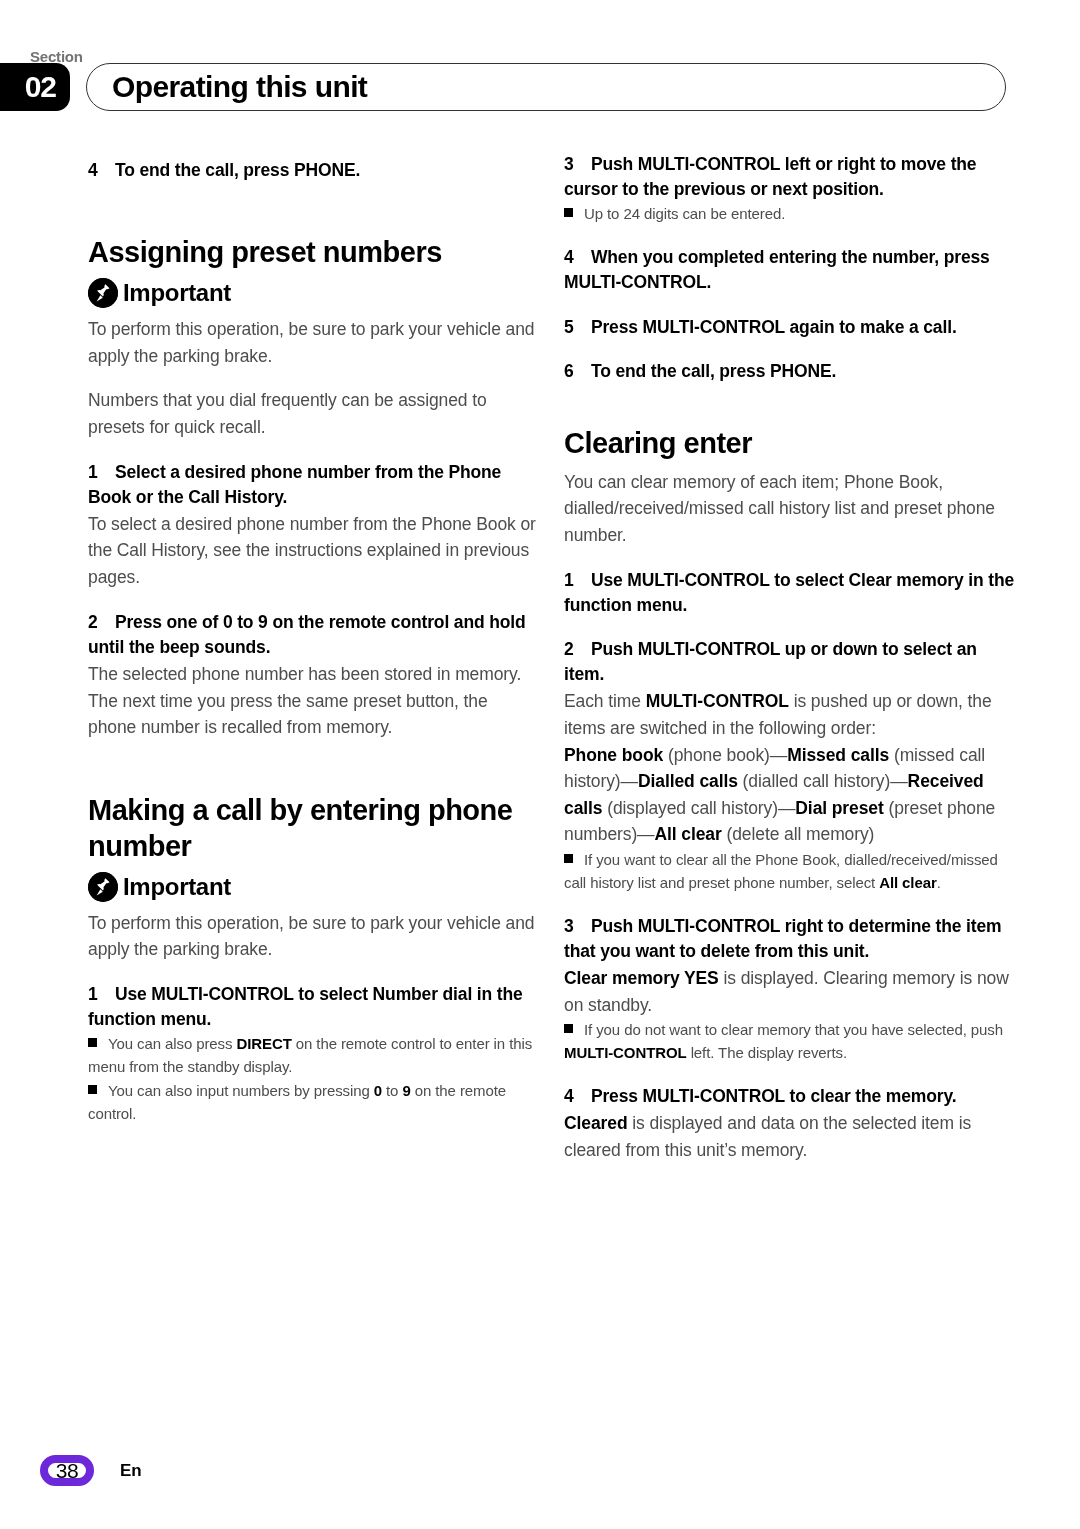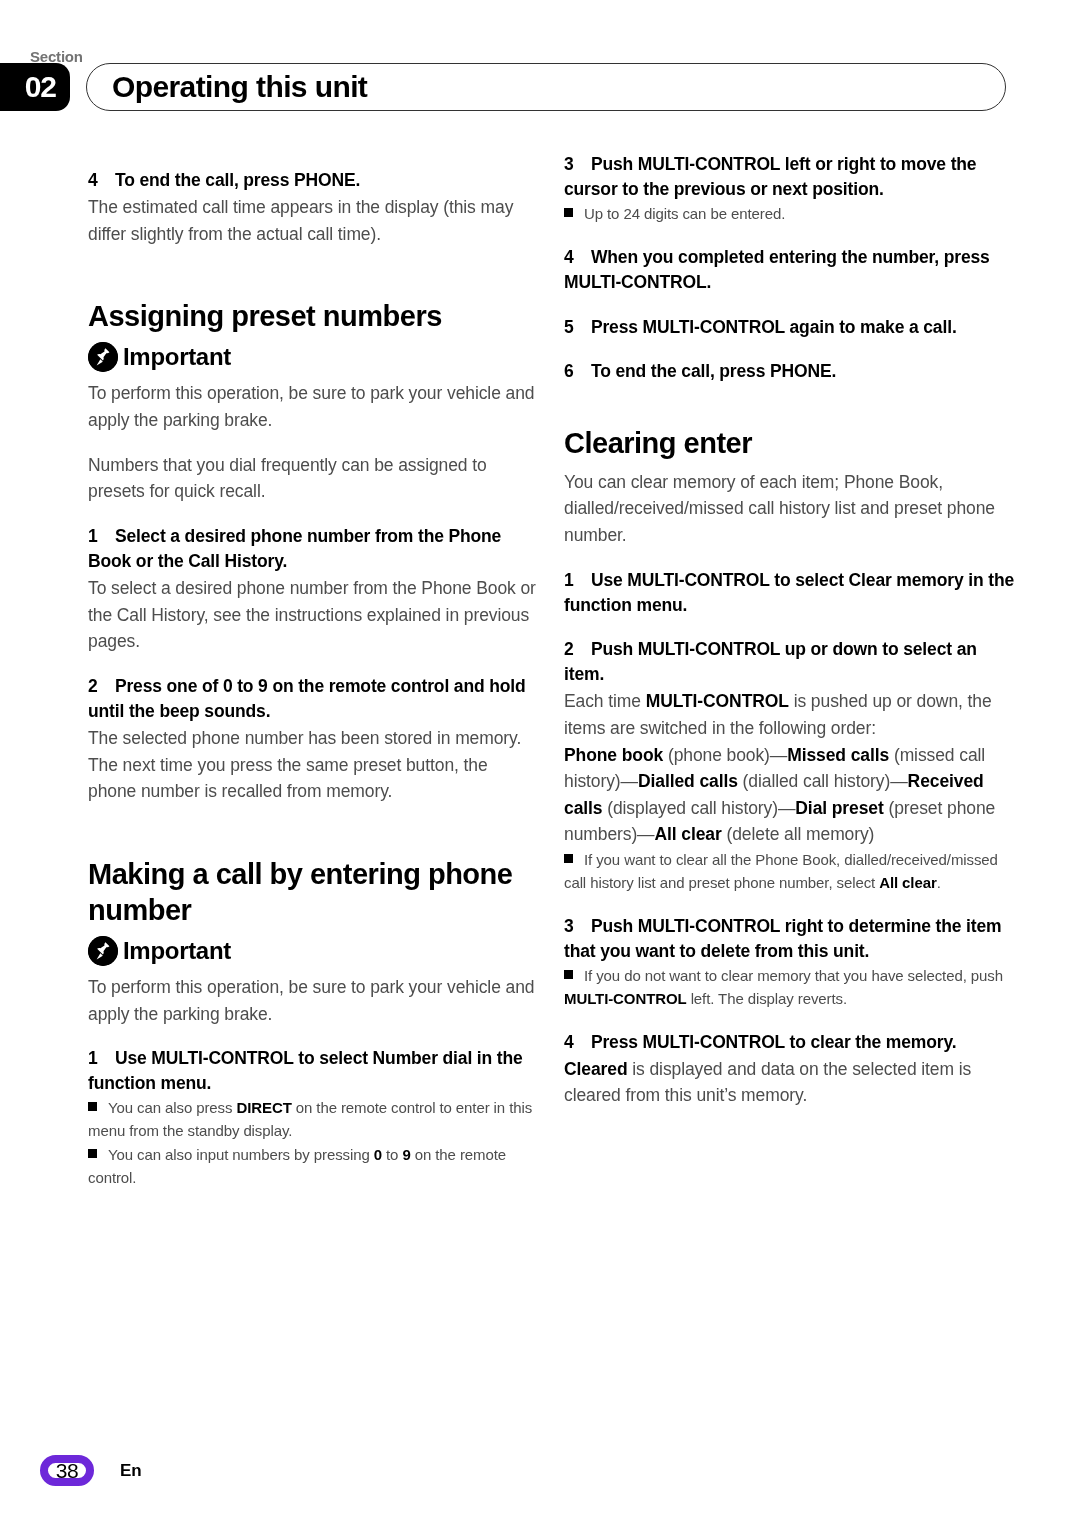--- a/index.html
+++ b/index.html
@@ -191,22 +191,21 @@
 
 <div class="header">
   <div class="section-label">Section</div>
   <div class="section-badge">02</div>
   <div class="header-bar"></div>
   <div class="header-title">Operating this unit</div>
 </div>
 
 <div class="col col-left">
 
-  <div class="step" style="margin-top:16px">4 To end the call, press PHONE.</div>
-  <div class="body">The estimated call time appears in the display (this may differ slightly from the actual call time).</div>
+  <div class="step" style="margin-top:6px">4 To end the call, press PHONE.</div>
 
   <div class="h2 gap-top-lg">Assigning preset numbers</div>
 
   <div class="important">
     <svg class="pin-circle" viewBox="0 0 32 32">
       <circle cx="16" cy="16" r="16" fill="#000"></circle>
       <g fill="#fff">
         <path d="M18.6 6.6 c-1.0 1.0 -1.3 2.3 -1.0 3.4 l-4.4 3.0 c-1.2 -0.5 -2.6 -0.3 -3.5 0.6 l6.2 6.2 c0.9 -0.9 1.1 -2.3 0.6 -3.5 l3.0 -4.4 c1.1 0.3 2.4 0.0 3.4 -1.0 z"></path>
         <path d="M13.2 18.4 l-4.0 6.6 l6.6 -4.0 z"></path>
       </g>
@@ -262,20 +261,21 @@
 
   <div class="step">2 Push MULTI-CONTROL up or down to select an item.</div>
 
   <div class="body"><span>Each time </span><b>MULTI-CONTROL</b><span> is pushed up or down, the items are switched in the following order:</span></div>
 
   <div class="body" style="margin-top:0"><b>Phone book</b><span> (phone book)—</span><b>Missed calls</b><span> (missed call history)—</span><b>Dialled calls</b><span> (dialled call history)—</span><b>Received calls</b><span> (displayed call history)—</span><b>Dial preset</b><span> (preset phone numbers)—</span><b>All clear</b><span> (delete all memory)</span></div>
 
   <div class="bullet"><span class="sq"></span><span>If you want to clear all the Phone Book, dialled/received/missed call history list and preset phone number, select </span><b>All clear</b><span>.</span></div>
 
   <div class="step">3 Push MULTI-CONTROL right to determine the item that you want to delete from this unit.</div>
+  <div class="body"><b>Clear memory YES</b><span> is displayed. Clearing memory is now on standby.</span></div>
   <div class="bullet"><span class="sq"></span><span>If you do not want to clear memory that you have selected, push </span><b>MULTI-CONTROL</b><span> left. The display reverts.</span></div>
 
   <div class="step">4 Press MULTI-CONTROL to clear the memory.</div>
   <div class="body"><b>Cleared</b><span> is displayed and data on the selected item is cleared from this unit’s memory.</span></div>
 
 </div>
 
 <div class="footer">
   <div class="page-pill">38</div>
   <div class="lang">En</div>

